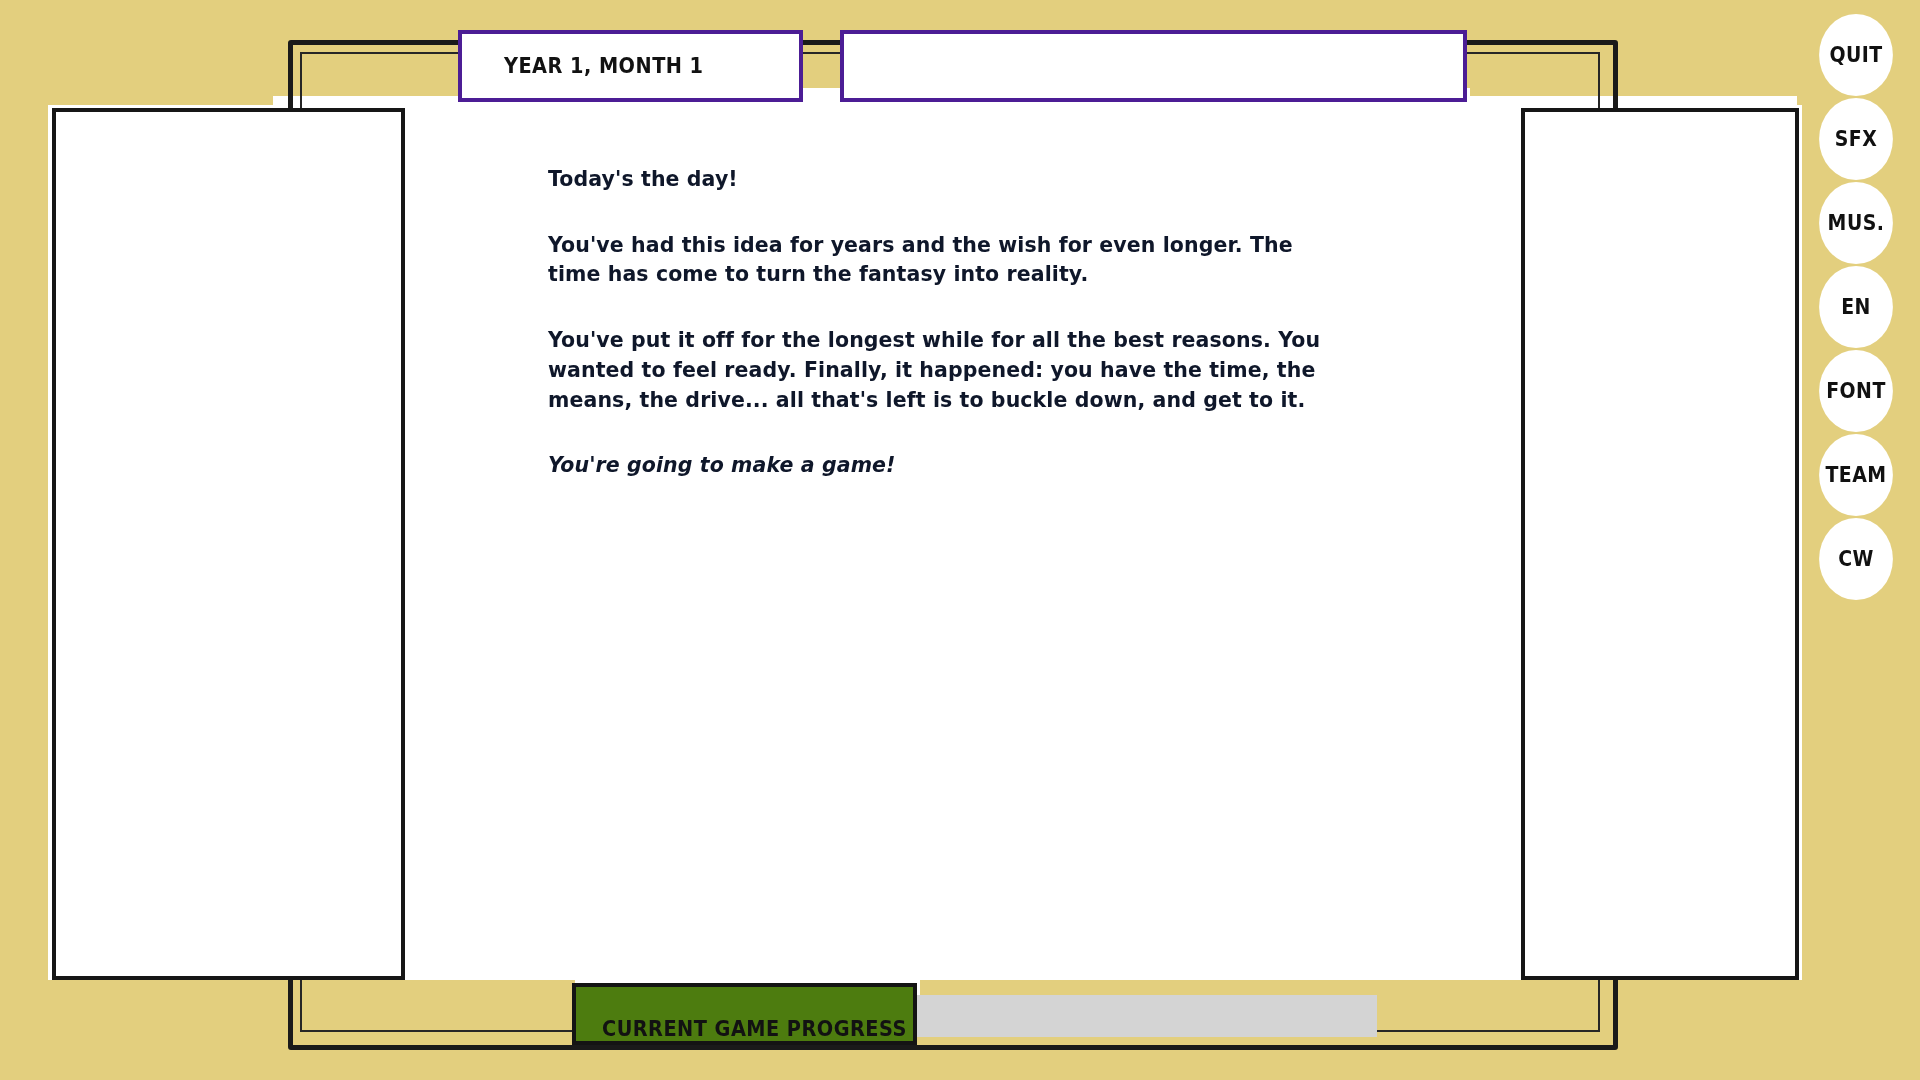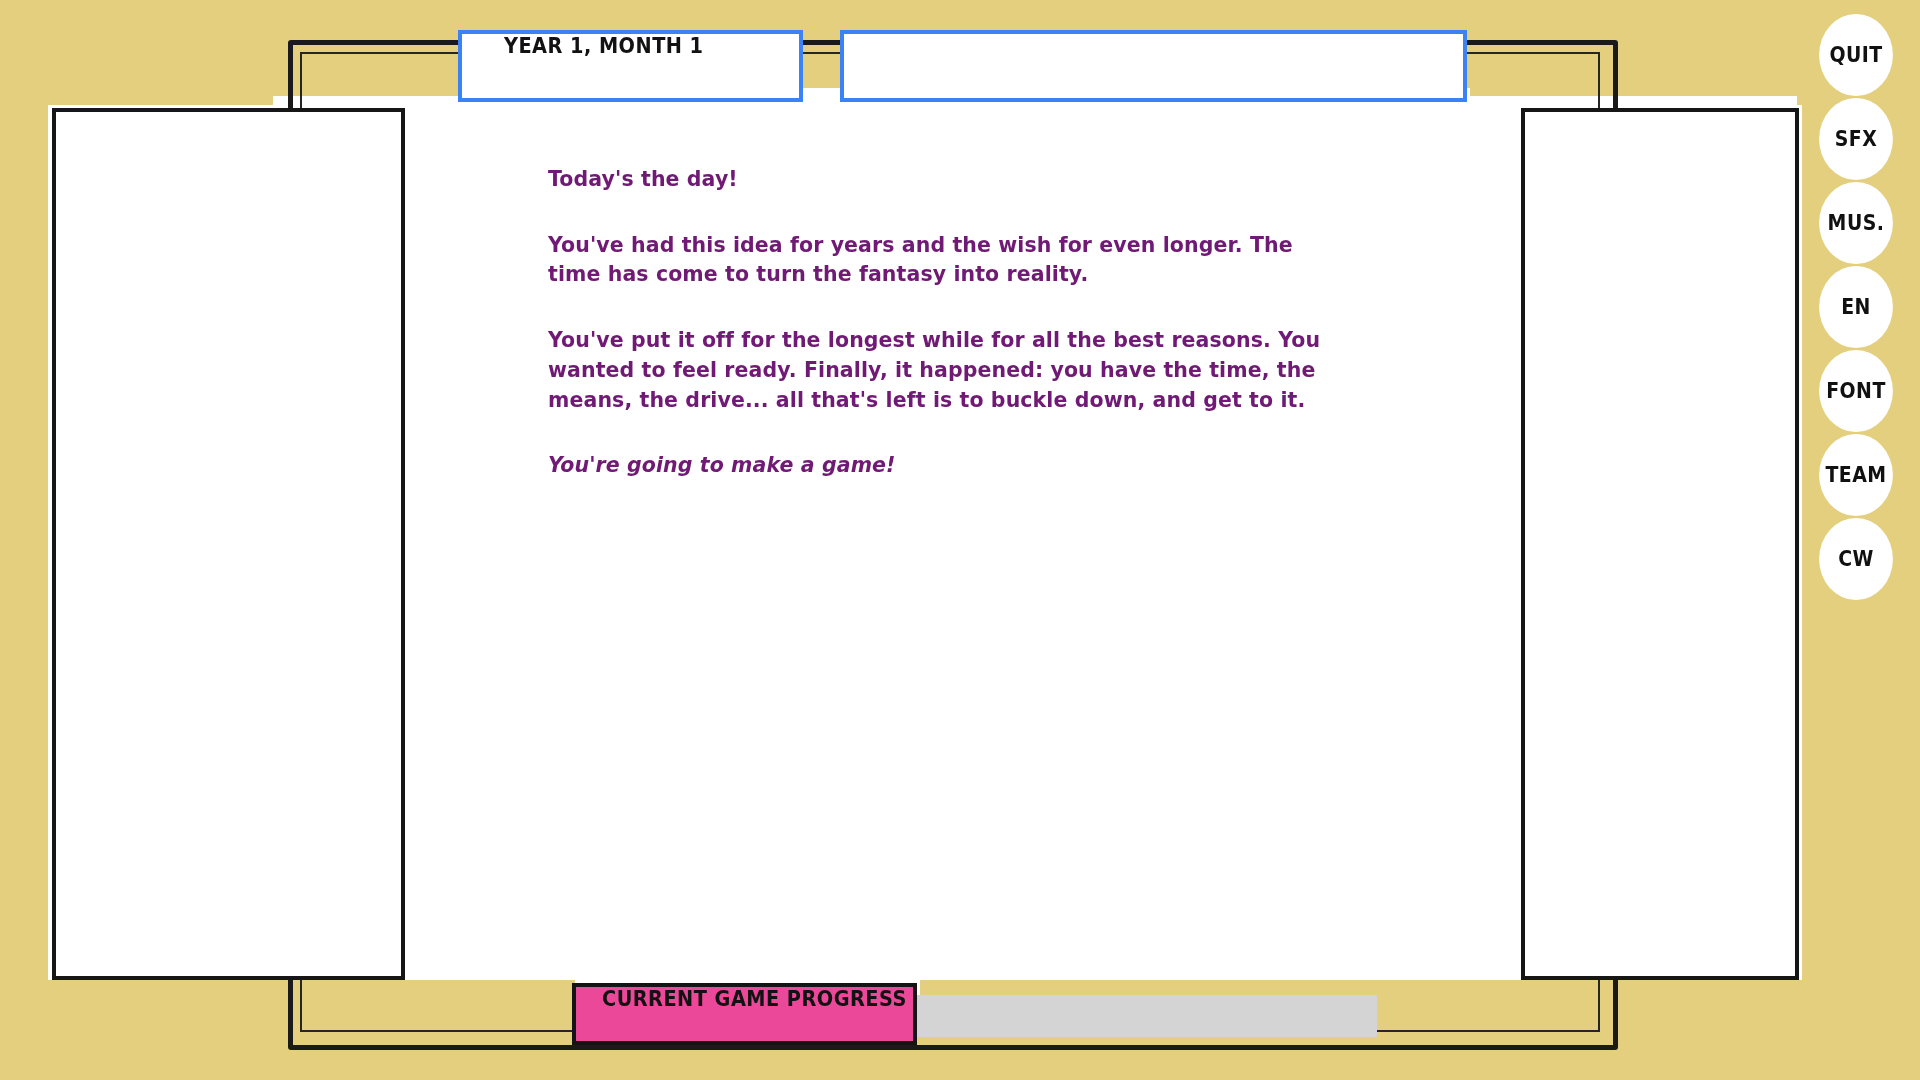--- a/index.html
+++ b/index.html
@@ -89,24 +89,24 @@
     left: 1521px;
     top: 108px;
     width: 270px;
     height: 864px;
   }
 
   
   .tab {
     position: absolute;
     background: #ffffff;
-    border: 4px solid #3b82f6;
+    border: 4px solid #4c1d95;
     box-sizing: border-box;
     display: flex;
-    align-items: flex-start;
+    align-items: center;
   }
   .tab-date {
     left: 458px;
     top: 30px;
     width: 345px;
     height: 72px;
     padding-left: 42px;
   }
   .tab-blank {
     left: 840px;
@@ -127,25 +127,25 @@
     white-space: nowrap;
   }
 
   
   .progress-tab {
     position: absolute;
     left: 572px;
     top: 983px;
     width: 345px;
     height: 62px;
-    background: #ec4899;
+    background: #4d7c0f;
     border: 4px solid #141414;
     box-sizing: border-box;
     display: flex;
-    align-items: flex-start;
+    align-items: flex-end;
     padding-left: 26px;
     z-index: 6;
   }
   .progress-bar-track {
     position: absolute;
     left: 917px;
     top: 995px;
     width: 460px;
     height: 42px;
     background: #d4d4d4;
@@ -163,21 +163,21 @@
     left: 548px;
     top: 165px;
     width: 810px;
   }
   .story p {
     margin: 0 11px 36px 0;
     font-family: "DejaVu Sans", sans-serif;
     font-weight: 700;
     font-size: 20.5px;
     line-height: 1.45;
-    color: #701a75;
+    color: #0f172a;
     letter-spacing: 0.1px;
   }
   .story p:last-child { margin-bottom: 0; font-style: italic; }
 
   
   .side-buttons {
     position: absolute;
     right: 18px;
     top: 14px;
     width: 92px;

